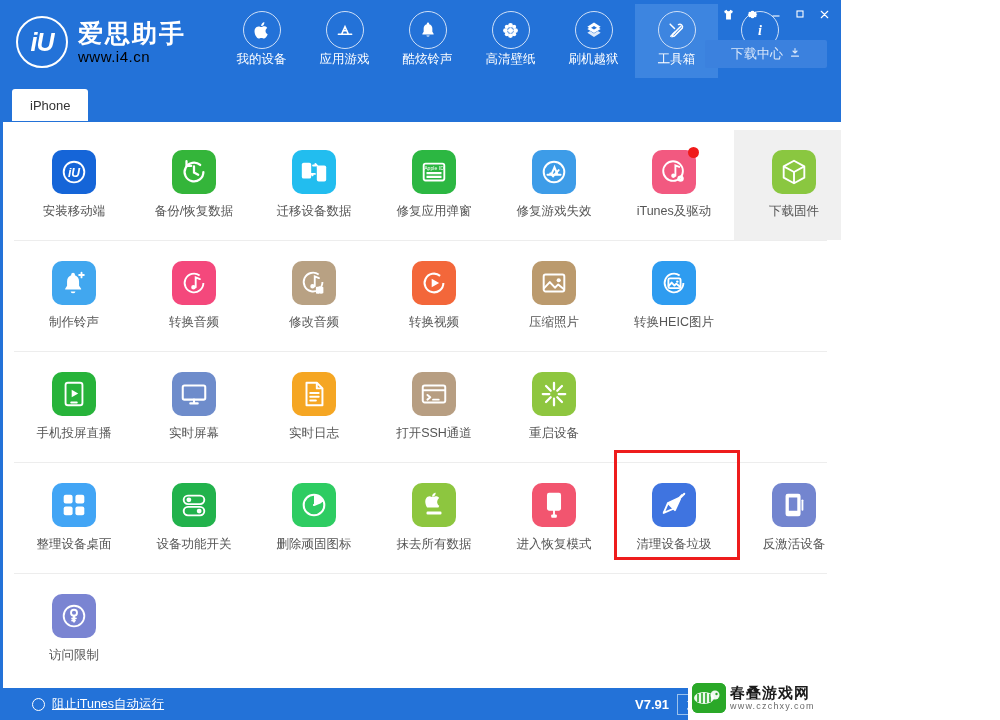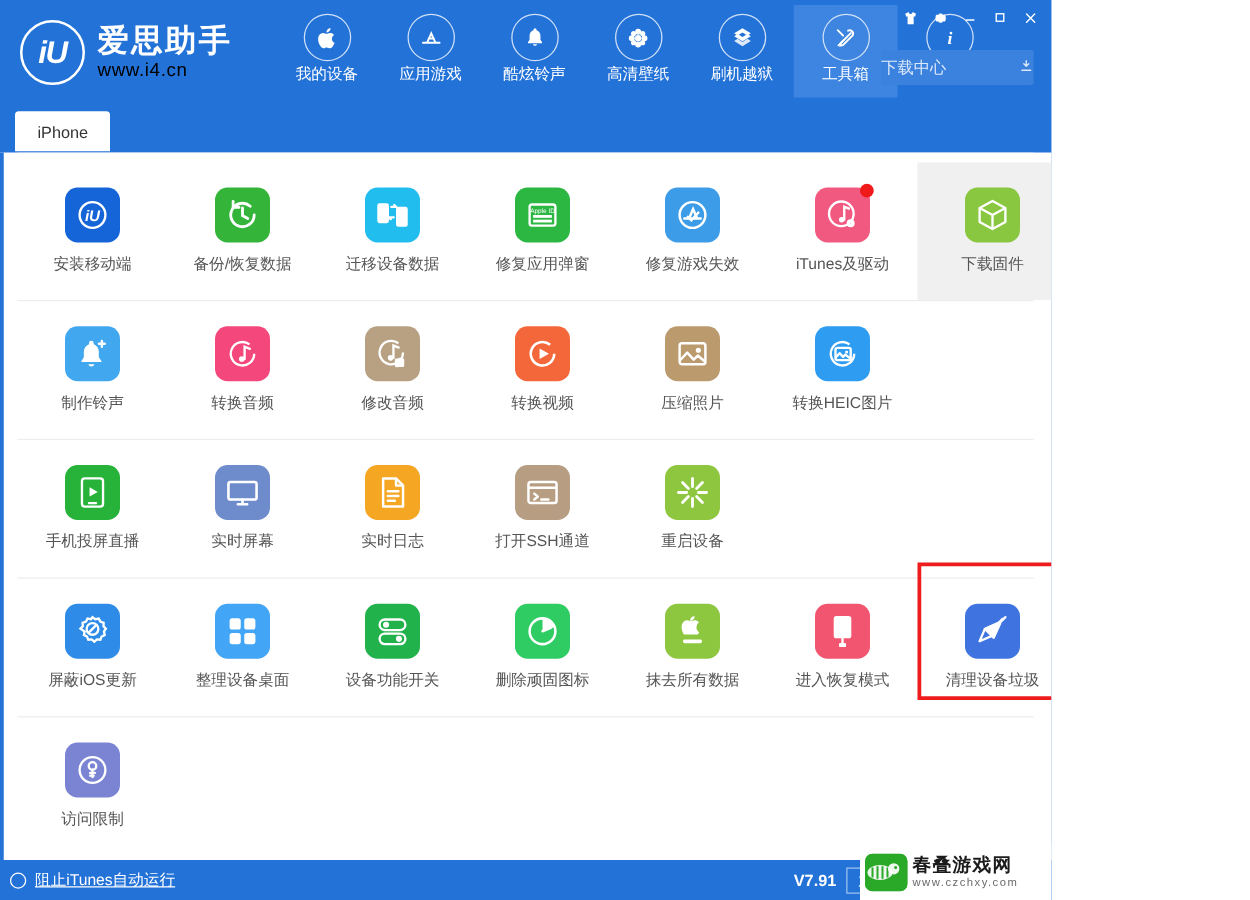--- a/index.html
+++ b/index.html
@@ -107,21 +107,21 @@
   }
 
   .download-center {
     position: absolute;
     top: 40px; right: 14px;
     width: 122px; height: 28px;
     background: #3b81de;
     border-radius: 2px;
     display: flex;
     align-items: center;
-    justify-content: space-between;
+    justify-content: center;
     gap: 6px;
     cursor: pointer;
     color: #dbe8fa;
     font-size: 13px;
   }
 
   
   .tabbar {
     height: 34px;
     background: #2372d8;
@@ -204,21 +204,21 @@
   }
 
   
   .footer {
     height: 32px;
     background: #2372d8;
     display: flex;
     align-items: center;
     position: relative;
     flex: 0 0 32px;
-    padding: 0 0;
+    padding: 0 24px;
   }
   .foot-left {
     display: flex;
     align-items: center;
     gap: 7px;
     margin-left: 8px;
     cursor: pointer;
   }
   .radio-circle {
     width: 13px; height: 13px;
@@ -610,30 +610,20 @@
           <div class="tile">
             <div class="tile-icon" style="background: rgb(142, 198, 63);">
               <svg width="30" height="30" viewBox="0 0 32 32" stroke="#fff" stroke-width="2.4" stroke-linecap="round">
                 <path d="M16 4v7M16 21v7M4 16h7M21 16h7M7.5 7.5l5 5M19.5 19.5l5 5M24.5 7.5l-5 5M12.5 19.5l-5 5"></path>
               </svg>
             </div>
             <span class="tile-label">重启设备</span>
           </div>
         </div>
         <div class="grid-row">
-          <div class="tile">
-            <div class="tile-icon" style="background: rgb(46, 140, 232);">
-              <svg width="30" height="30" viewBox="0 0 32 32" fill="none" stroke="#fff" stroke-width="2">
-                <path d="M16 4l2.4 1.7 2.9-.5 1.4 2.6 2.8 1-.1 2.9 2 2.1-1.6 2.5.6 2.9-2.6 1.3-1.1 2.7-2.9-.2-2.2 1.9-2.3-1.9-2.9.2-1.1-2.7-2.6-1.3.6-2.9L5.7 13.8l2-2.1-.1-2.9 2.8-1 1.4-2.6 2.9.5z"></path>
-                <circle cx="16" cy="14" r="5"></circle>
-                <path d="M13 17l6-6" stroke-linecap="round"></path>
-              </svg>
-            </div>
-            <span class="tile-label">屏蔽iOS更新</span>
-          </div>
           <div class="tile">
             <div class="tile-icon" style="background: rgb(66, 165, 245);">
               <svg width="30" height="30" viewBox="0 0 32 32" fill="#fff">
                 <rect x="5" y="5" width="9.5" height="9.5" rx="2.2"></rect>
                 <rect x="17.5" y="5" width="9.5" height="9.5" rx="2.2"></rect>
                 <rect x="5" y="17.5" width="9.5" height="9.5" rx="2.2"></rect>
                 <rect x="17.5" y="17.5" width="9.5" height="9.5" rx="2.2"></rect>
               </svg>
             </div>
             <span class="tile-label">整理设备桌面</span>

